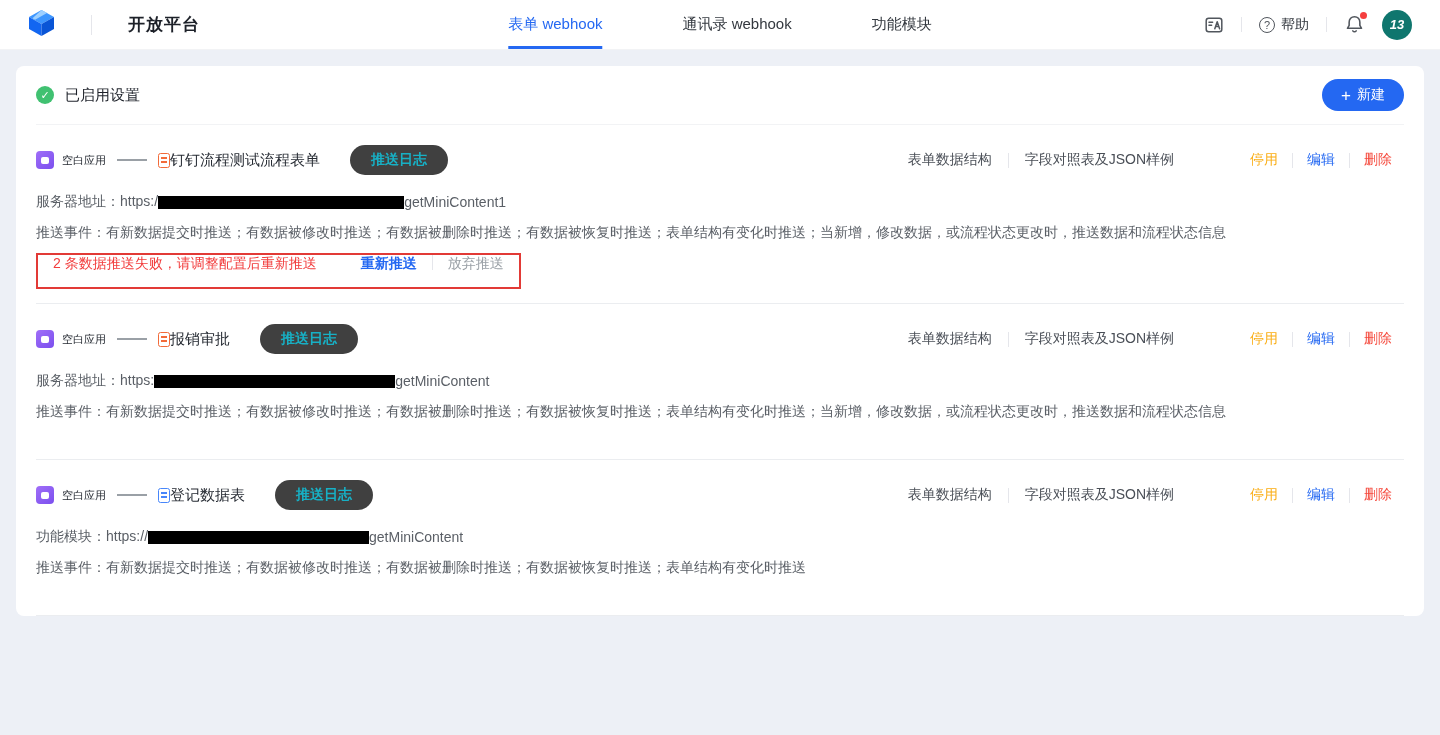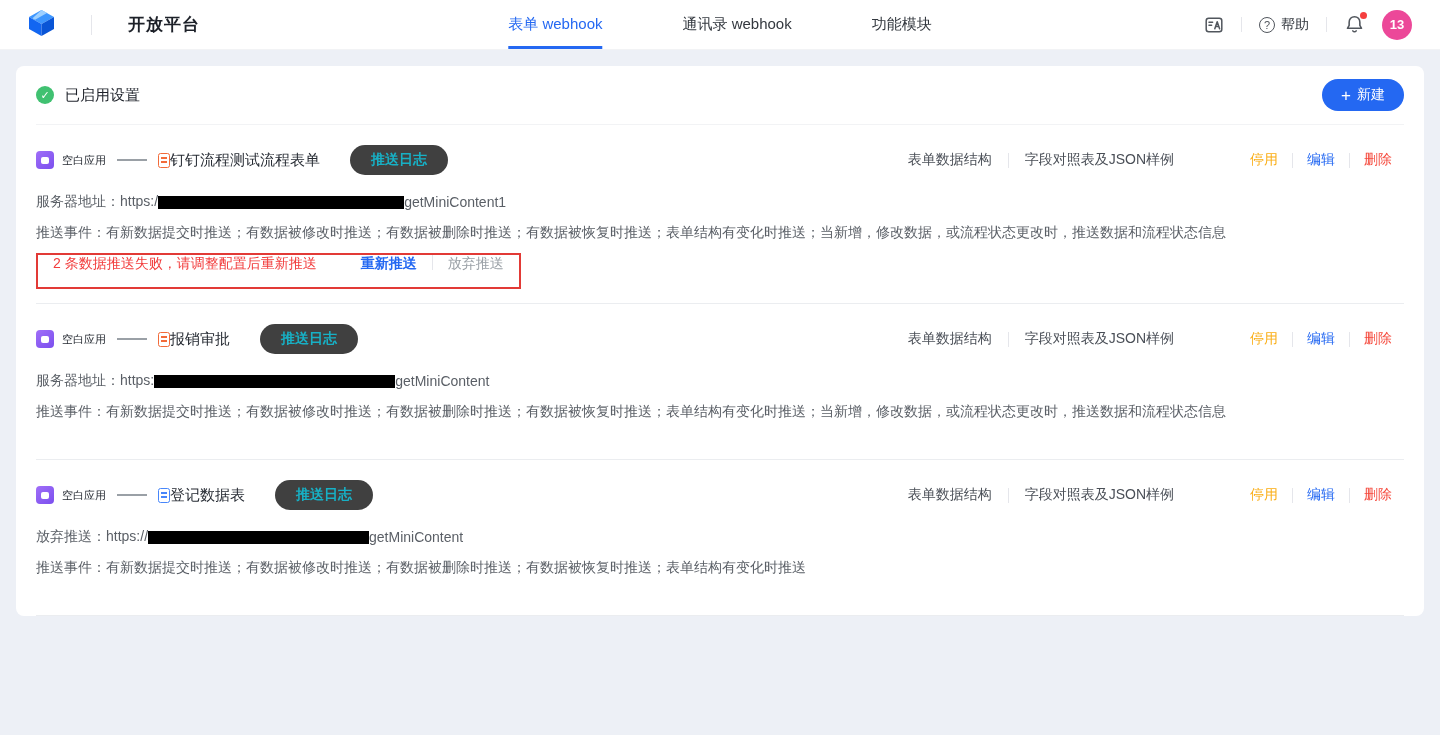--- a/index.html
+++ b/index.html
@@ -18,23 +18,23 @@
     cursor:pointer; border-bottom:3px solid transparent; padding-top:3px; }
   .tab.active { color:#2468f2; border-bottom-color:#2468f2; }
   .nav-right { margin-left:auto; display:flex; align-items:center; gap:17px; }
   .vpipe { width:1px; height:15px; background:#e5e6eb; }
   .help { display:flex; align-items:center; gap:6px; font-size:14px; color:#33383f; cursor:pointer; }
   .q-circle { width:16px; height:16px; border:1.5px solid #51565d; border-radius:50%;
     font-size:11px; color:#51565d; display:flex; align-items:center; justify-content:center; }
   .bell-wrap { position:relative; cursor:pointer; display:flex; }
   .bell-dot { position:absolute; top:-2px; right:-2px; width:7px; height:7px;
     background:#f53f3f; border-radius:50%; }
-  .avatar { width:30px; height:30px; border-radius:50%; background:#ec4899; color:#fff;
+  .avatar { width:30px; height:30px; border-radius:50%; background:#0f766e; color:#fff;
     font-size:13px; font-weight:600; display:flex; align-items:center; justify-content:center;
-    cursor:pointer; }
+    cursor:pointer;font-style:italic; }
 
   
   .card { margin:16px; background:#fff; border-radius:8px; min-height:535px;
     padding:0 20px; }
   .card-head { height:58px; display:flex; align-items:center; }
   .head-left { display:flex; align-items:center; gap:11px; }
   .check-circle { width:18px; height:18px; border-radius:50%; background:#40c171;
     color:#fff; font-size:11px; font-weight:700; display:flex; align-items:center;
     justify-content:center; }
   .card-title { font-size:15px; color:#1d2129; }
@@ -225,21 +225,21 @@
       </div>
       <div class="actions">
         <span class="act disable">停用</span>
         <span class="vpipe"></span>
         <span class="act edit">编辑</span>
         <span class="vpipe"></span>
         <span class="act delete">删除</span>
       </div>
     </div>
     <div class="server">
-        <span>放弃推送：https://</span>
+        <span>功能模块：https://</span>
         <span class="redact w3"></span>
         <span>getMiniContent</span>
       </div>
     <div class="events" style="margin-bottom:24px;">推送事件：有新数据提交时推送；有数据被修改时推送；有数据被删除时推送；有数据被恢复时推送；表单结构有变化时推送</div>
   </div>
   <div class="row-divider"></div>
 
 </div>
 
 </body></html>

